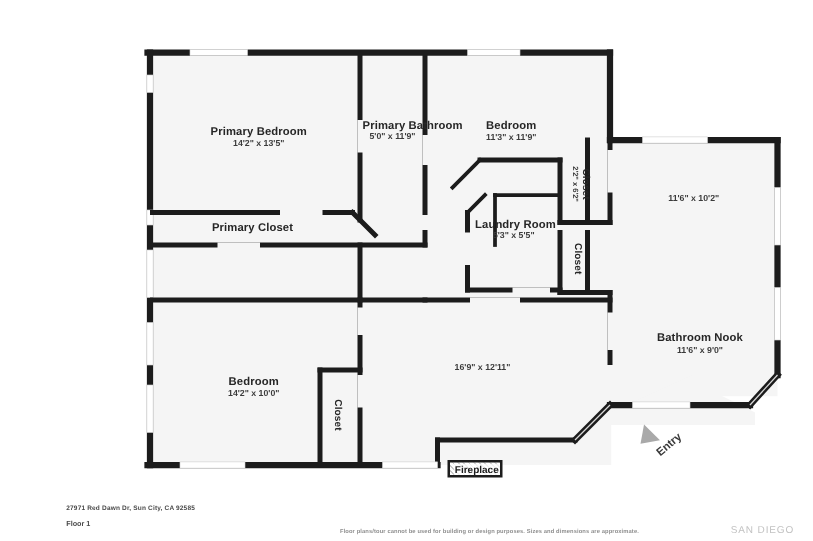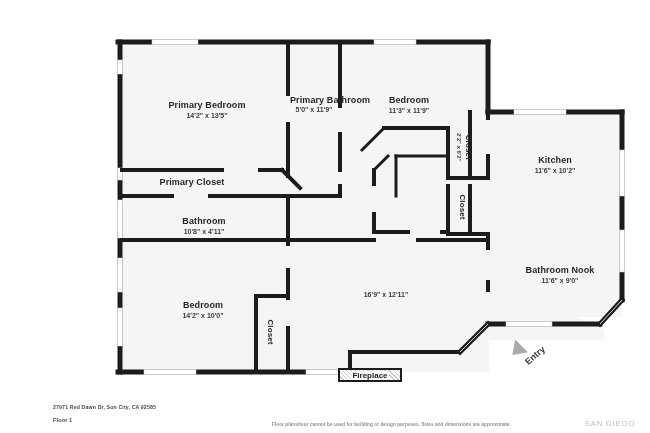--- a/index.html
+++ b/index.html
@@ -52,28 +52,28 @@
   .vert {
     transform-origin: center center;
     transform: rotate(90deg);
   }
   .vert .rname { font-size: 8px; }
   .vert .rdim { font-size: 6px; }
 
   
   #fireplace {
     position: absolute;
-    left: 294px; top: 368px;
-    width: 64px; height: 14px;
+    left: 314px; top: 368px;
+    width: 44px; height: 14px;
     border: 2px solid #1c1c1c;
     background: repeating-linear-gradient(
       45deg, #ffffff, #ffffff 2px, #c9c9c9 2px, #c9c9c9 3px);
     display: flex;
     align-items: center;
-    justify-content: center;
+    justify-content: flex-end;
   }
   #fireplace .fp-text {
     font-size: 8px;
     font-weight: bold;
     color: #1c1c1c;
     background: rgba(255,255,255,0.78);
     padding: 0 1px;
   }
 
   
@@ -293,34 +293,33 @@
       <span class="rname">Bedroom</span>
       <span class="rdim">11'3" x 11'9"</span>
     </div>
 
     <div class="room-label vert" style="left:392px; top:138px; width:56px;">
       <span class="rname">Closet</span>
       <span class="rdim">2'2" x 6'2"</span>
     </div>
 
     <div class="room-label" style="left:452px; top:155px; width:118px;">
-      <span class="rname">Kitchen</span>
       <span class="rdim">11'6" x 10'2"</span>
     </div>
 
-    <div class="room-label" style="left:78px; top:177px; width:140px;">
+    <div class="room-label" style="left:88px; top:177px; width:140px;">
       <span class="rname">Primary Closet</span>
 
     </div>
 
-    <div class="room-label" style="left:92px; top:216px; width:136px;">
-      <span class="rname">Bathroom</span>
-      <span class="rdim">10'8" x 4'11"</span>
-    </div>
-
+
+    <div class="room-label two-line" style="left:336px; top:174px; width:62px;">
+      <span class="rname">Laundry Room</span>
+      <span class="rdim">5'3" x 5'5"</span>
+    </div>
 
     <div class="room-label vert" style="left:390px; top:202px; width:56px;">
       <span class="rname">Closet</span>
 
     </div>
 
     <div class="room-label" style="left:94px; top:300px; width:130px;">
       <span class="rname">Bedroom</span>
       <span class="rdim">14'2" x 10'0"</span>
     </div>

